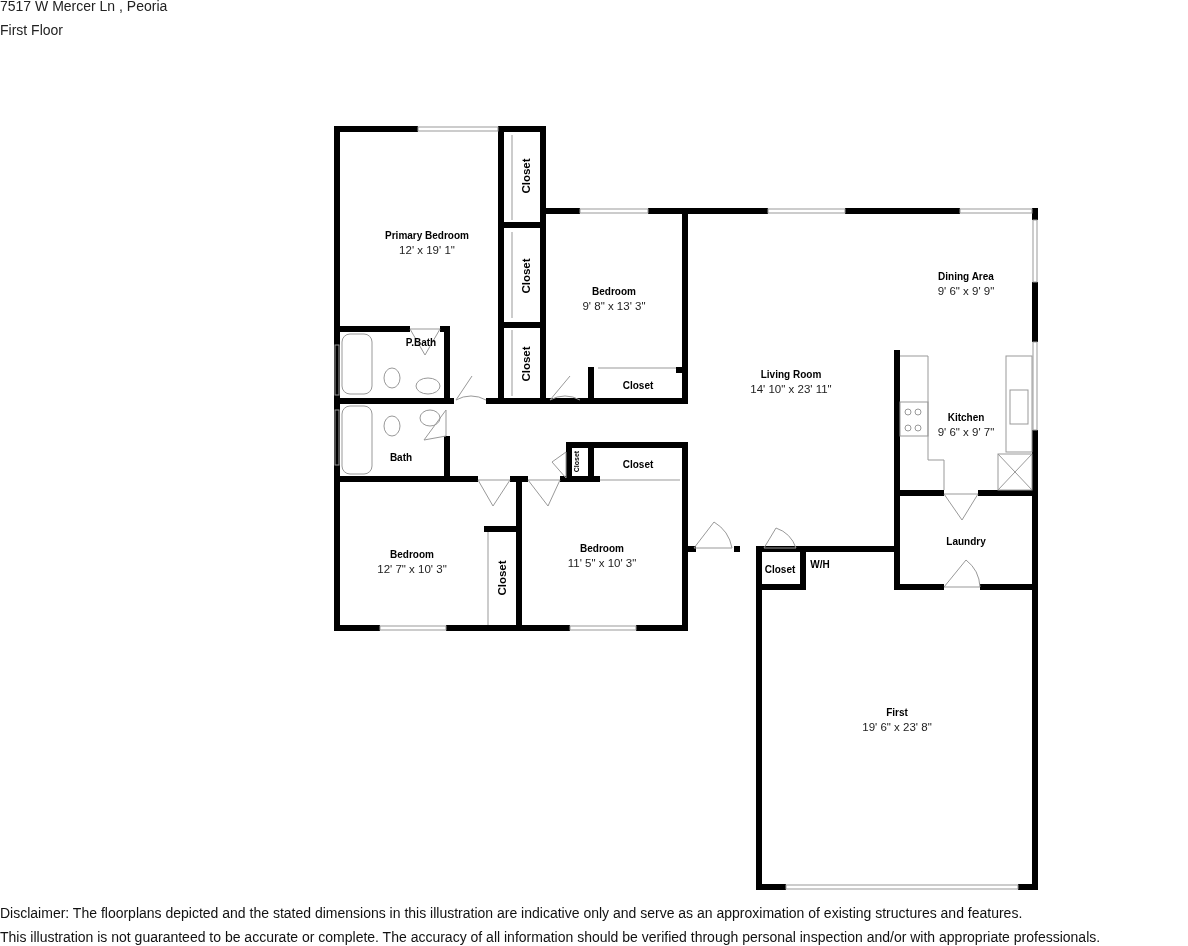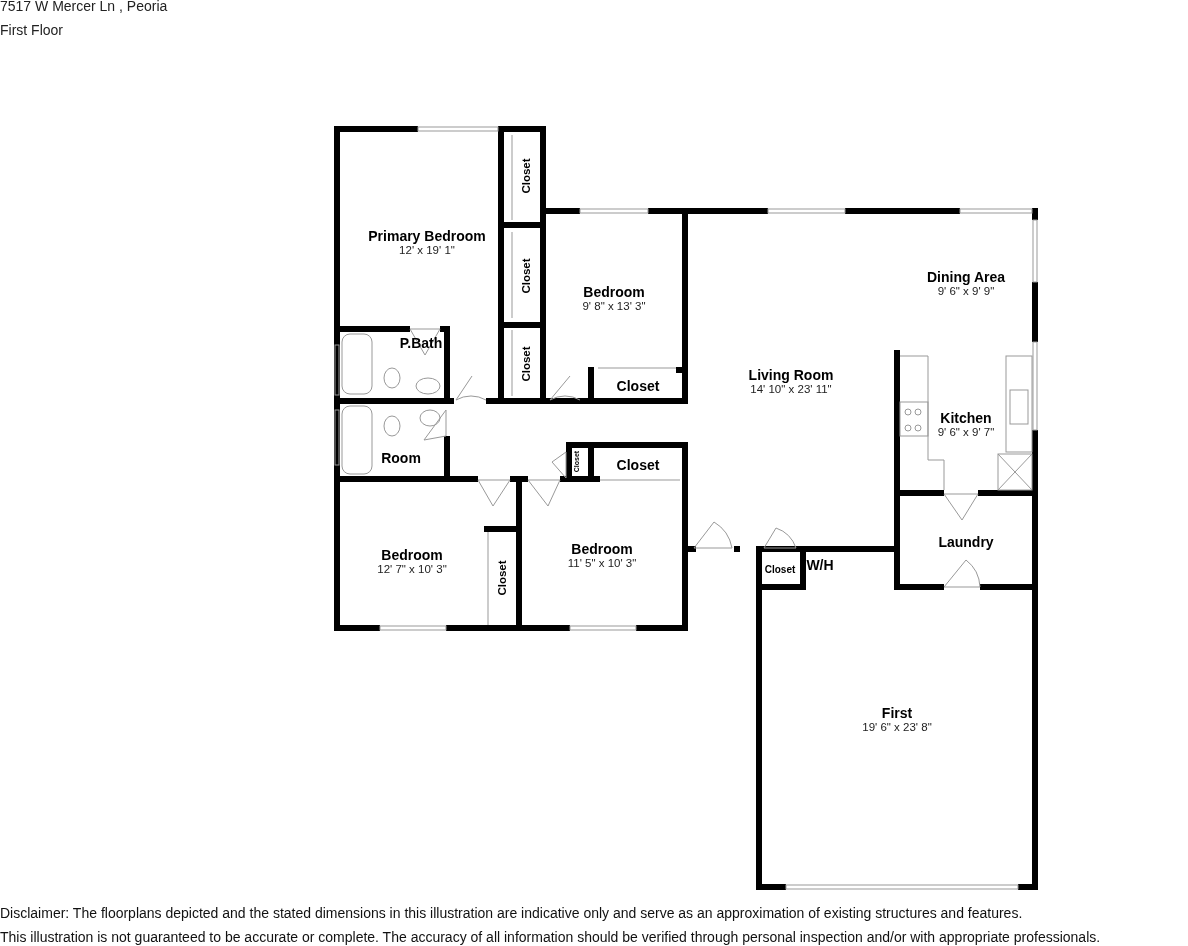--- a/index.html
+++ b/index.html
@@ -1,21 +1,21 @@
 <!DOCTYPE html>
 <html><head>
 <meta charset="utf-8">
 <style>
   html,body{margin:0;padding:0;background:#fff;}
   body{width:1188px;height:946px;position:relative;overflow:hidden;font-family:"Liberation Sans",sans-serif;color:#000;}
   .hdr{position:absolute;left:0;font-size:14px;color:#222;}
   .disc{position:absolute;left:0;font-size:14px;color:#111;white-space:nowrap;}
   svg{position:absolute;left:0;top:0;}
   .lbl{position:absolute;text-align:center;transform:translate(-50%,0);white-space:nowrap;line-height:14px;}
-  .lbl .n{font-weight:bold;font-size:14px;display:block;}
+  .lbl .n{font-weight:bold;font-size:10px;display:block;}
   .lbl .d{font-size:11.5px;display:block;color:#222;}
   .vlbl{position:absolute;font-weight:bold;font-size:11.5px;transform-origin:center;white-space:nowrap;}
 </style>
 </head>
 <body>
 
 <div class="hdr" style="top:-2px">7517 W Mercer Ln , Peoria</div>
 <div class="hdr" style="top:22px">First Floor</div>
 
 <svg width="1188" height="946">
@@ -144,21 +144,21 @@
     <span class="d">9' 6" x 9' 9"</span>
   </div>
 <div class="lbl" style="left:966px;top:411px">
     <span class="n">Kitchen</span>
     <span class="d">9' 6" x 9' 7"</span>
   </div>
 <div class="lbl" style="left:421px;top:336px">
     <span class="n">P.Bath</span>
   </div>
 <div class="lbl" style="left:401px;top:451px">
-    <span class="n">Room</span>
+    <span class="n">Bath</span>
   </div>
 <div class="lbl" style="left:412px;top:548px">
     <span class="n">Bedroom</span>
     <span class="d">12' 7" x 10' 3"</span>
   </div>
 <div class="lbl" style="left:602px;top:542px">
     <span class="n">Bedroom</span>
     <span class="d">11' 5" x 10' 3"</span>
   </div>
 <div class="lbl" style="left:966px;top:535px">

